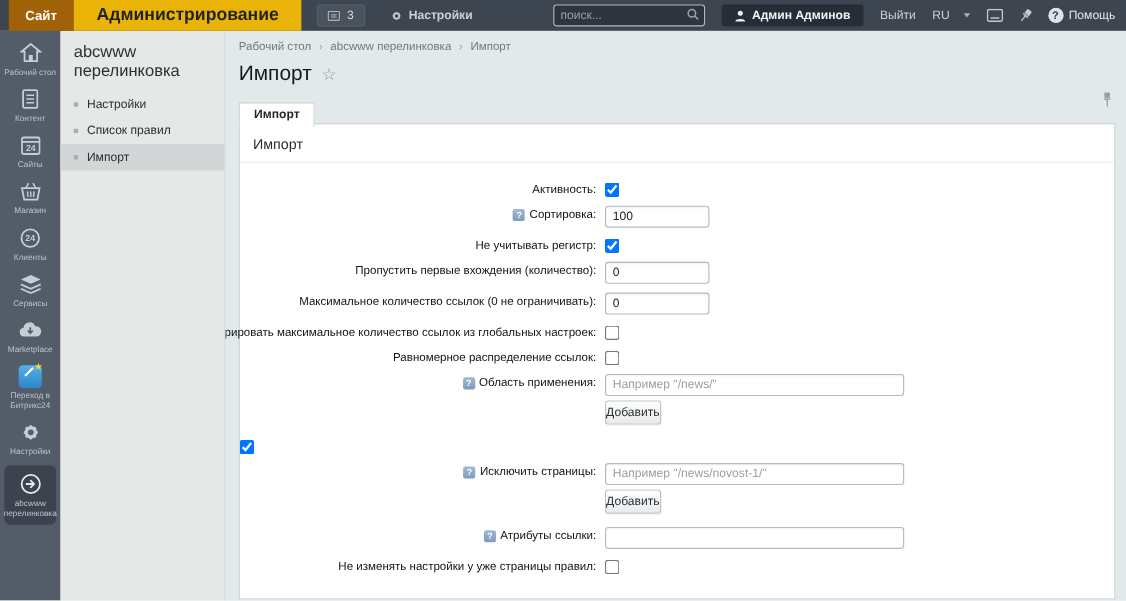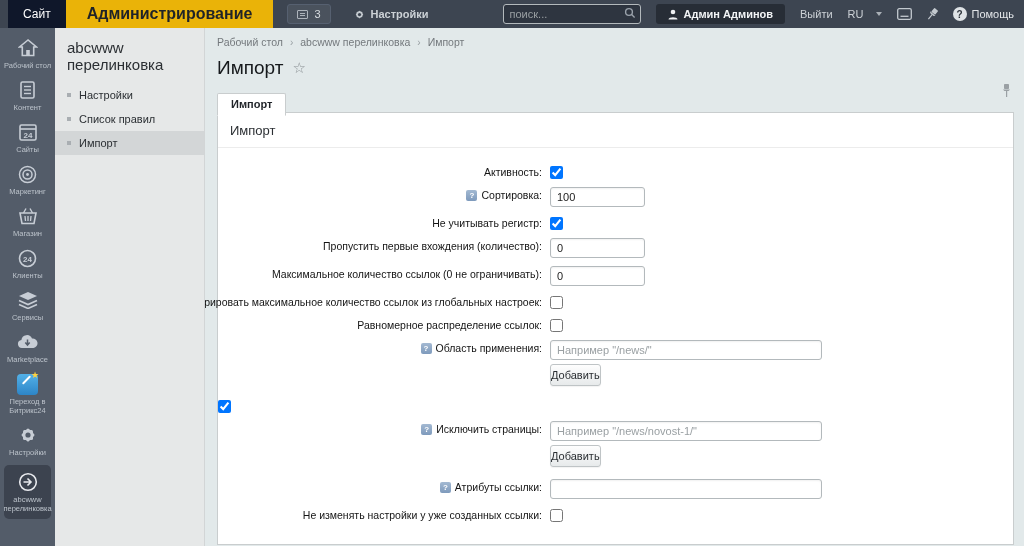--- a/index.html
+++ b/index.html
@@ -1,22 +1,22 @@
 <!DOCTYPE html>
 <html><head>
 <meta charset="utf-8">
 <style>
   * { box-sizing: border-box; margin: 0; padding: 0; }
   html,body { width:1024px; height:546px; overflow:hidden; }
   body { font-family:"Liberation Sans", sans-serif; background:#e2e9ea; }
 
   
   .topbar { height:28px; background:#3d4551; display:flex; align-items:center; position:relative; z-index:5; }
-  .tab-site { height:100%; display:flex; align-items:center; background:#0f172a; color:#fff;
-              font-size:12px; font-weight:normal; padding:0 15px; margin-left:8px; cursor:pointer; }
+  .tab-site { height:100%; display:flex; align-items:center; background:#a16207; color:#fff;
+              font-size:12px; font-weight:bold; padding:0 15px; margin-left:8px; cursor:pointer; }
   .tab-admin { height:100%; display:flex; align-items:center; background:#eab308; color:#1f2328;
                font-size:16px; font-weight:bold; padding:0 21px; cursor:pointer; }
   .tb-badge { margin-left:14px; display:flex; align-items:center; gap:6px; background:rgba(255,255,255,.07);
               border:1px solid #566070; border-radius:3px; padding:3px 9px; color:#d9dde1; font-size:11px; cursor:pointer; }
   .tb-badge .mini-doc { width:11px; height:9px; border:1px solid #aeb4bb; border-radius:1px; display:inline-block; position:relative; }
   .tb-badge .mini-doc:after { content:""; position:absolute; left:2px; top:2px; right:2px; height:1px; background:#aeb4bb; box-shadow:0 2px 0 #aeb4bb; }
   .tb-settings { display:flex; align-items:center; gap:5px; margin-left:22px; color:#ccd1d6; font-size:11px; font-weight:bold; cursor:pointer; }
   .tb-right { margin-left:auto; display:flex; align-items:center; gap:15px; padding-right:10px; }
   .tb-search { position:relative; }
   .tb-search input { width:138px; height:19px; background:#2e3540; border:1px solid #4c545f; border-radius:3px;
@@ -172,30 +172,20 @@
           <svg width="18" height="18" viewBox="0 0 18 18">
             <rect x="1" y="2" width="16" height="15" rx="1.5" fill="none" stroke="#c7cdd5" stroke-width="1.6"></rect>
             <line x1="1" y1="6" x2="17" y2="6" stroke="#c7cdd5" stroke-width="1.6"></line>
             <text x="9" y="14.5" font-size="8" font-weight="bold" fill="#c7cdd5" text-anchor="middle" font-family="Liberation Sans,sans-serif">24</text>
           </svg>
         </span>
         <span class="lab">Сайты</span>
       </div>
       <div class="side-item">
         <span class="ic">
-          <svg width="19" height="19" viewBox="0 0 19 19">
-            <circle cx="9.5" cy="9.5" r="8" fill="none" stroke="#c7cdd5" stroke-width="1.5"></circle>
-            <circle cx="9.5" cy="9.5" r="4.5" fill="none" stroke="#c7cdd5" stroke-width="1.5"></circle>
-            <circle cx="9.5" cy="9.5" r="1.4" fill="#c7cdd5"></circle>
-          </svg>
-        </span>
-        <span class="lab">Маркетинг</span>
-      </div>
-      <div class="side-item">
-        <span class="ic">
           <svg width="20" height="18" viewBox="0 0 20 18">
             <path d="M5.5 6 8 1.5M14.5 6 12 1.5" stroke="#c7cdd5" stroke-width="1.4" fill="none"></path>
             <path d="M2 6h16l-2 10.5H4z" fill="none" stroke="#c7cdd5" stroke-width="1.6"></path>
             <line x1="7" y1="9" x2="7.5" y2="14" stroke="#c7cdd5" stroke-width="1.3"></line>
             <line x1="10" y1="9" x2="10" y2="14" stroke="#c7cdd5" stroke-width="1.3"></line>
             <line x1="13" y1="9" x2="12.5" y2="14" stroke="#c7cdd5" stroke-width="1.3"></line>
           </svg>
         </span>
         <span class="lab">Магазин</span>
       </div>
@@ -389,21 +379,21 @@
             <div class="lbl">
               <span class="help">?</span>
               <span>Атрибуты ссылки:</span>
             </div>
             <div class="val">
               <input type="text" class="large" style="">
             </div>
           </div>
           <div class="frow">
             <div class="lbl">
-              <span>Не изменять настройки у уже созданных ссылки:</span>
+              <span>Не изменять настройки у уже страницы правил:</span>
             </div>
             <div class="val">
               <span class="inline">
                 <input type="checkbox" style="">
               </span>
             </div>
           </div>
         </div>
 
     </div>

